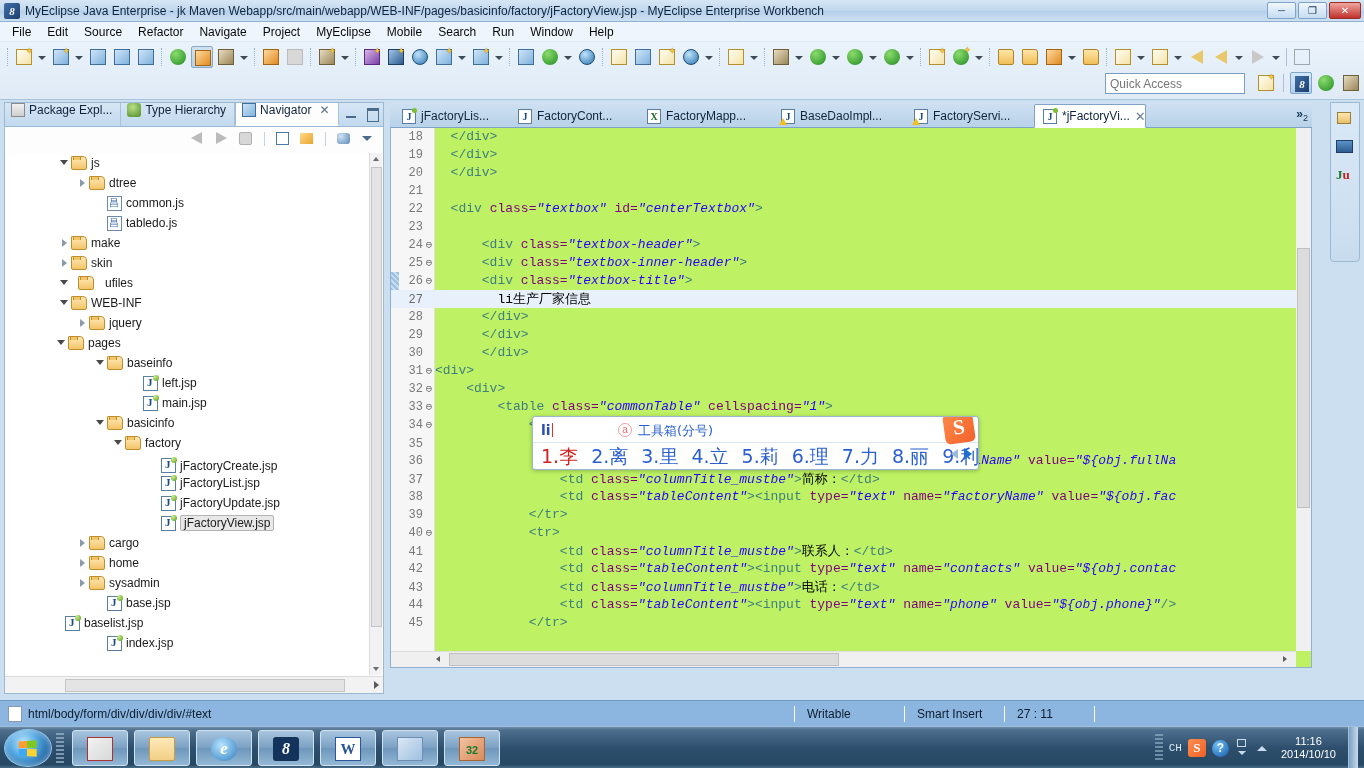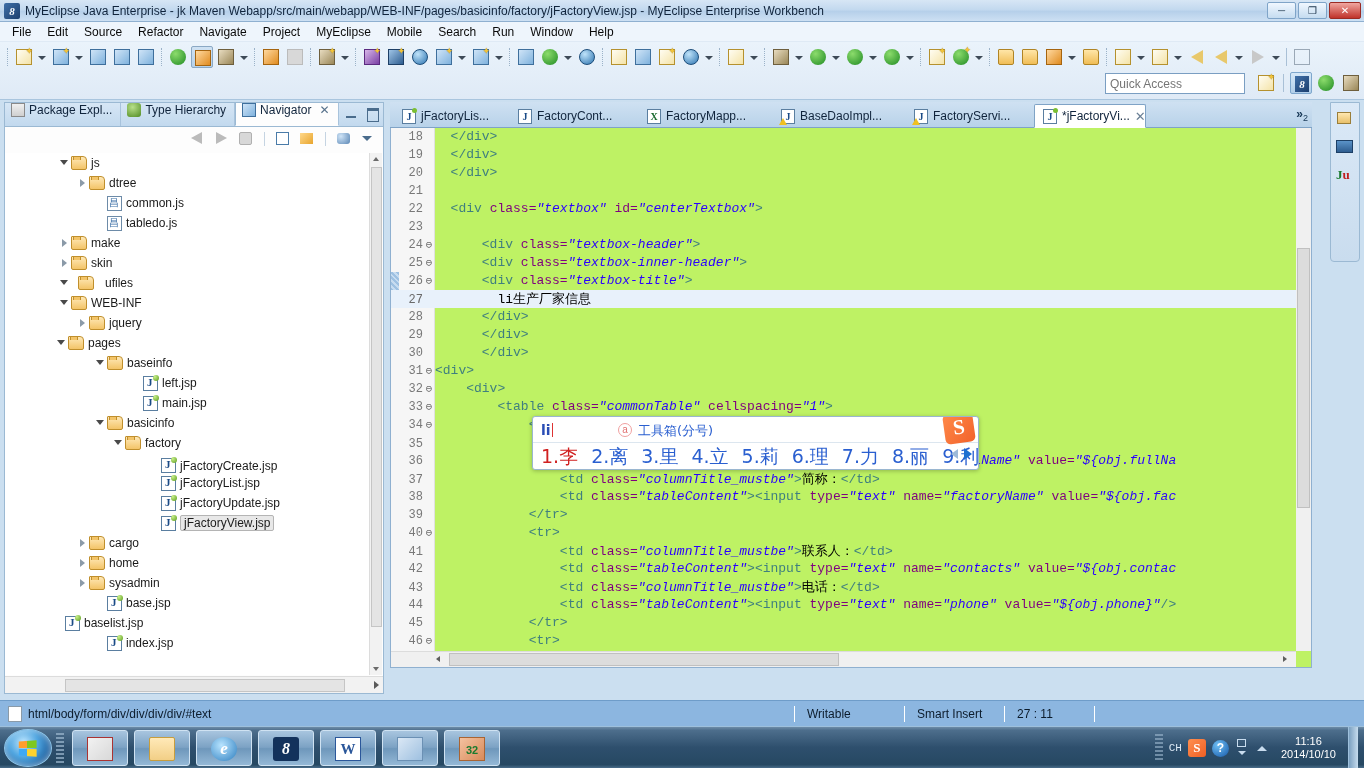--- a/index.html
+++ b/index.html
@@ -808,21 +808,20 @@
             <div class="cline"><span class="ln">36</span><span class="fold"></span><span class="plain">                </span><span class="tag">&lt;td </span><span class="attr">class=</span><span class="str">"tableContent"</span><span class="tag">&gt;</span><span class="tag">&lt;input </span><span class="attr">type=</span><span class="str">"text"</span><span class="plain"> </span><span class="attr">name=</span><span class="str">"fullName"</span><span class="plain"> </span><span class="attr">value=</span><span class="str">"${obj.fullNa</span></div>
             <div class="cline"><span class="ln">37</span><span class="fold"></span><span class="plain">                </span><span class="tag">&lt;td </span><span class="attr">class=</span><span class="str">"columnTitle_mustbe"</span><span class="tag">&gt;</span><span class="cn">简称：</span><span class="tag">&lt;/td&gt;</span></div>
             <div class="cline"><span class="ln">38</span><span class="fold"></span><span class="plain">                </span><span class="tag">&lt;td </span><span class="attr">class=</span><span class="str">"tableContent"</span><span class="tag">&gt;</span><span class="tag">&lt;input </span><span class="attr">type=</span><span class="str">"text"</span><span class="plain"> </span><span class="attr">name=</span><span class="str">"factoryName"</span><span class="plain"> </span><span class="attr">value=</span><span class="str">"${obj.fac</span></div>
             <div class="cline"><span class="ln">39</span><span class="fold"></span><span class="plain">            </span><span class="tag">&lt;/tr&gt;</span></div>
             <div class="cline"><span class="ln">40</span><span class="fold">⊖</span><span class="plain">            </span><span class="tag">&lt;tr&gt;</span></div>
             <div class="cline"><span class="ln">41</span><span class="fold"></span><span class="plain">                </span><span class="tag">&lt;td </span><span class="attr">class=</span><span class="str">"columnTitle_mustbe"</span><span class="tag">&gt;</span><span class="cn">联系人：</span><span class="tag">&lt;/td&gt;</span></div>
             <div class="cline"><span class="ln">42</span><span class="fold"></span><span class="plain">                </span><span class="tag">&lt;td </span><span class="attr">class=</span><span class="str">"tableContent"</span><span class="tag">&gt;</span><span class="tag">&lt;input </span><span class="attr">type=</span><span class="str">"text"</span><span class="plain"> </span><span class="attr">name=</span><span class="str">"contacts"</span><span class="plain"> </span><span class="attr">value=</span><span class="str">"${obj.contac</span></div>
             <div class="cline"><span class="ln">43</span><span class="fold"></span><span class="plain">                </span><span class="tag">&lt;td </span><span class="attr">class=</span><span class="str">"columnTitle_mustbe"</span><span class="tag">&gt;</span><span class="cn">电话：</span><span class="tag">&lt;/td&gt;</span></div>
             <div class="cline"><span class="ln">44</span><span class="fold"></span><span class="plain">                </span><span class="tag">&lt;td </span><span class="attr">class=</span><span class="str">"tableContent"</span><span class="tag">&gt;</span><span class="tag">&lt;input </span><span class="attr">type=</span><span class="str">"text"</span><span class="plain"> </span><span class="attr">name=</span><span class="str">"phone"</span><span class="plain"> </span><span class="attr">value=</span><span class="str">"${obj.phone}"</span><span class="tag">/&gt;</span></div>
             <div class="cline"><span class="ln">45</span><span class="fold"></span><span class="plain">            </span><span class="tag">&lt;/tr&gt;</span></div>
-            <div class="cline"><span class="ln">46</span><span class="fold">⊖</span><span class="plain">            </span><span class="tag">&lt;tr&gt;</span></div>
             <div class="cline"><span class="fold"></span></div>
           </div>
         <div class="editor-vscroll">
           <div class="thumb" style="top:120px;height:260px;"></div>
         </div>
         <div class="editor-hscroll">
           <div class="lbtn" style="left:40px;"></div>
           <div class="thumb" style="left:58px;width:390px;"></div>
           <div class="rbtn" style="right:4px;"></div>
         </div>

